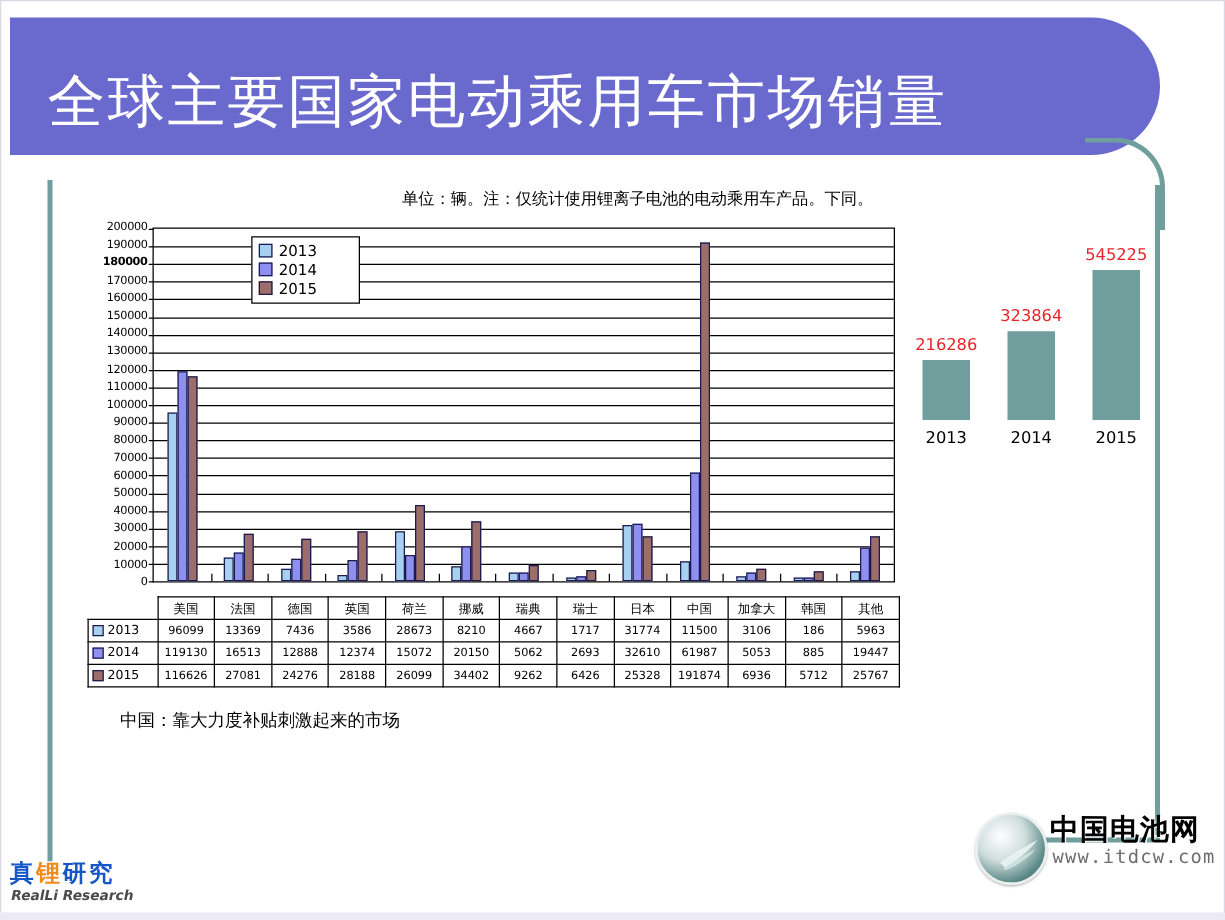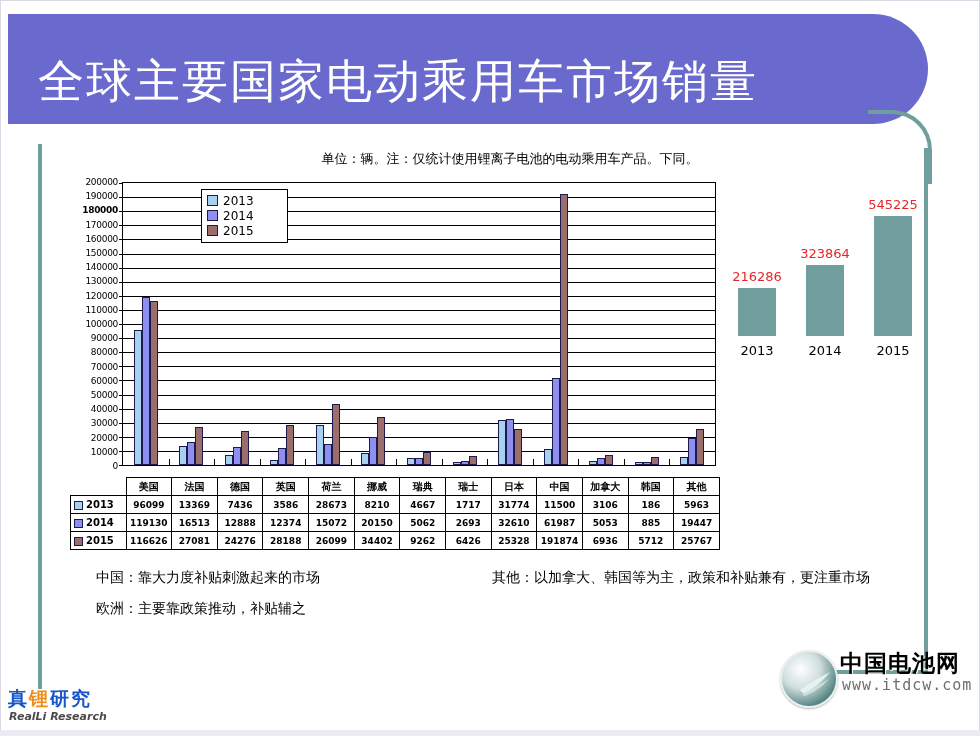--- a/index.html
+++ b/index.html
@@ -61,21 +61,21 @@
         border:1px solid #000;background:#fff;padding:3px 5px 4px 5px;z-index:5;}
   .legend-row{display:flex;align-items:center;gap:5px;height:15px;}
   .legend-swatch{width:9px;height:9px;border:1px solid #1b1b4d;}
   .legend-label{font-size:12px;font-family:"DejaVu Sans",sans-serif;}
 
   
   .table-wrap{position:absolute;left:70px;top:477px;width:650px;}
   table.data{border-collapse:collapse;width:650px;
         font-size:9px;font-family:"DejaVu Sans",sans-serif;table-layout:fixed;}
   table.data td,table.data th{border:1px solid #000;text-align:center;
-        height:17px;padding:0;font-weight:bold;white-space:nowrap;}
+        height:17px;padding:0;font-weight:normal;white-space:nowrap;}
   table.data .rowhead{width:52px;text-align:left;padding-left:3px;font-size:10px;}
   table.data .corner{border:none;}
   .sw{display:inline-block;width:7px;height:7px;border:1px solid #1b1b4d;
         margin-right:3px;vertical-align:middle;}
   table.data th{font-size:10px;}
 
   
   .totals{position:absolute;left:720px;top:178px;width:200px;height:180px;}
   .total-bar{width:38px;background:#6f9e9c;position:absolute;bottom:0;}
   .total-val{position:absolute;width:90px;text-align:center;color:#e8262a;
@@ -373,24 +373,22 @@
       <div class="total-val" style="left: 60px; bottom: 97.2501px; color: rgb(232, 38, 42);">323864</div>
       <div class="total-year" style="left: 75px; bottom: 0px;">2014</div>
       <div class="total-bar" style="left: 154px; bottom: 22px; height: 119.95px; background: rgb(111, 158, 156); position: absolute;"></div>
       <div class="total-val" style="left: 128px; bottom: 145.95px; color: rgb(232, 38, 42);">545225</div>
       <div class="total-year" style="left: 143px; bottom: 0px;">2015</div>
     </div>
 
   <div class="bullets">
     <div class="bullet-col col-left" id="bullets-left">
         <div>中国：靠大力度补贴刺激起来的市场</div>
-        <div>欧洲：主要靠政策推动，补贴辅之</div>
       </div>
     <div class="bullet-col col-right" id="bullets-right">
-        <div>其他：以加拿大、韩国等为主，政策和补贴兼有，更注重市场</div>
       </div>
   </div>
 
   <div class="logo-br">
     <div class="logo-circle">
       <svg class="logo-swoosh" viewBox="0 0 34 30">
         <path d="M2 22 C10 16 20 10 32 4 C24 14 16 20 6 26 Z" fill="#e8f1f1" opacity="0.95"></path>
         <path d="M4 27 C12 22 22 16 31 11 C23 20 14 25 7 28 Z" fill="#cfe2e1" opacity="0.9"></path>
       </svg>
     </div>

